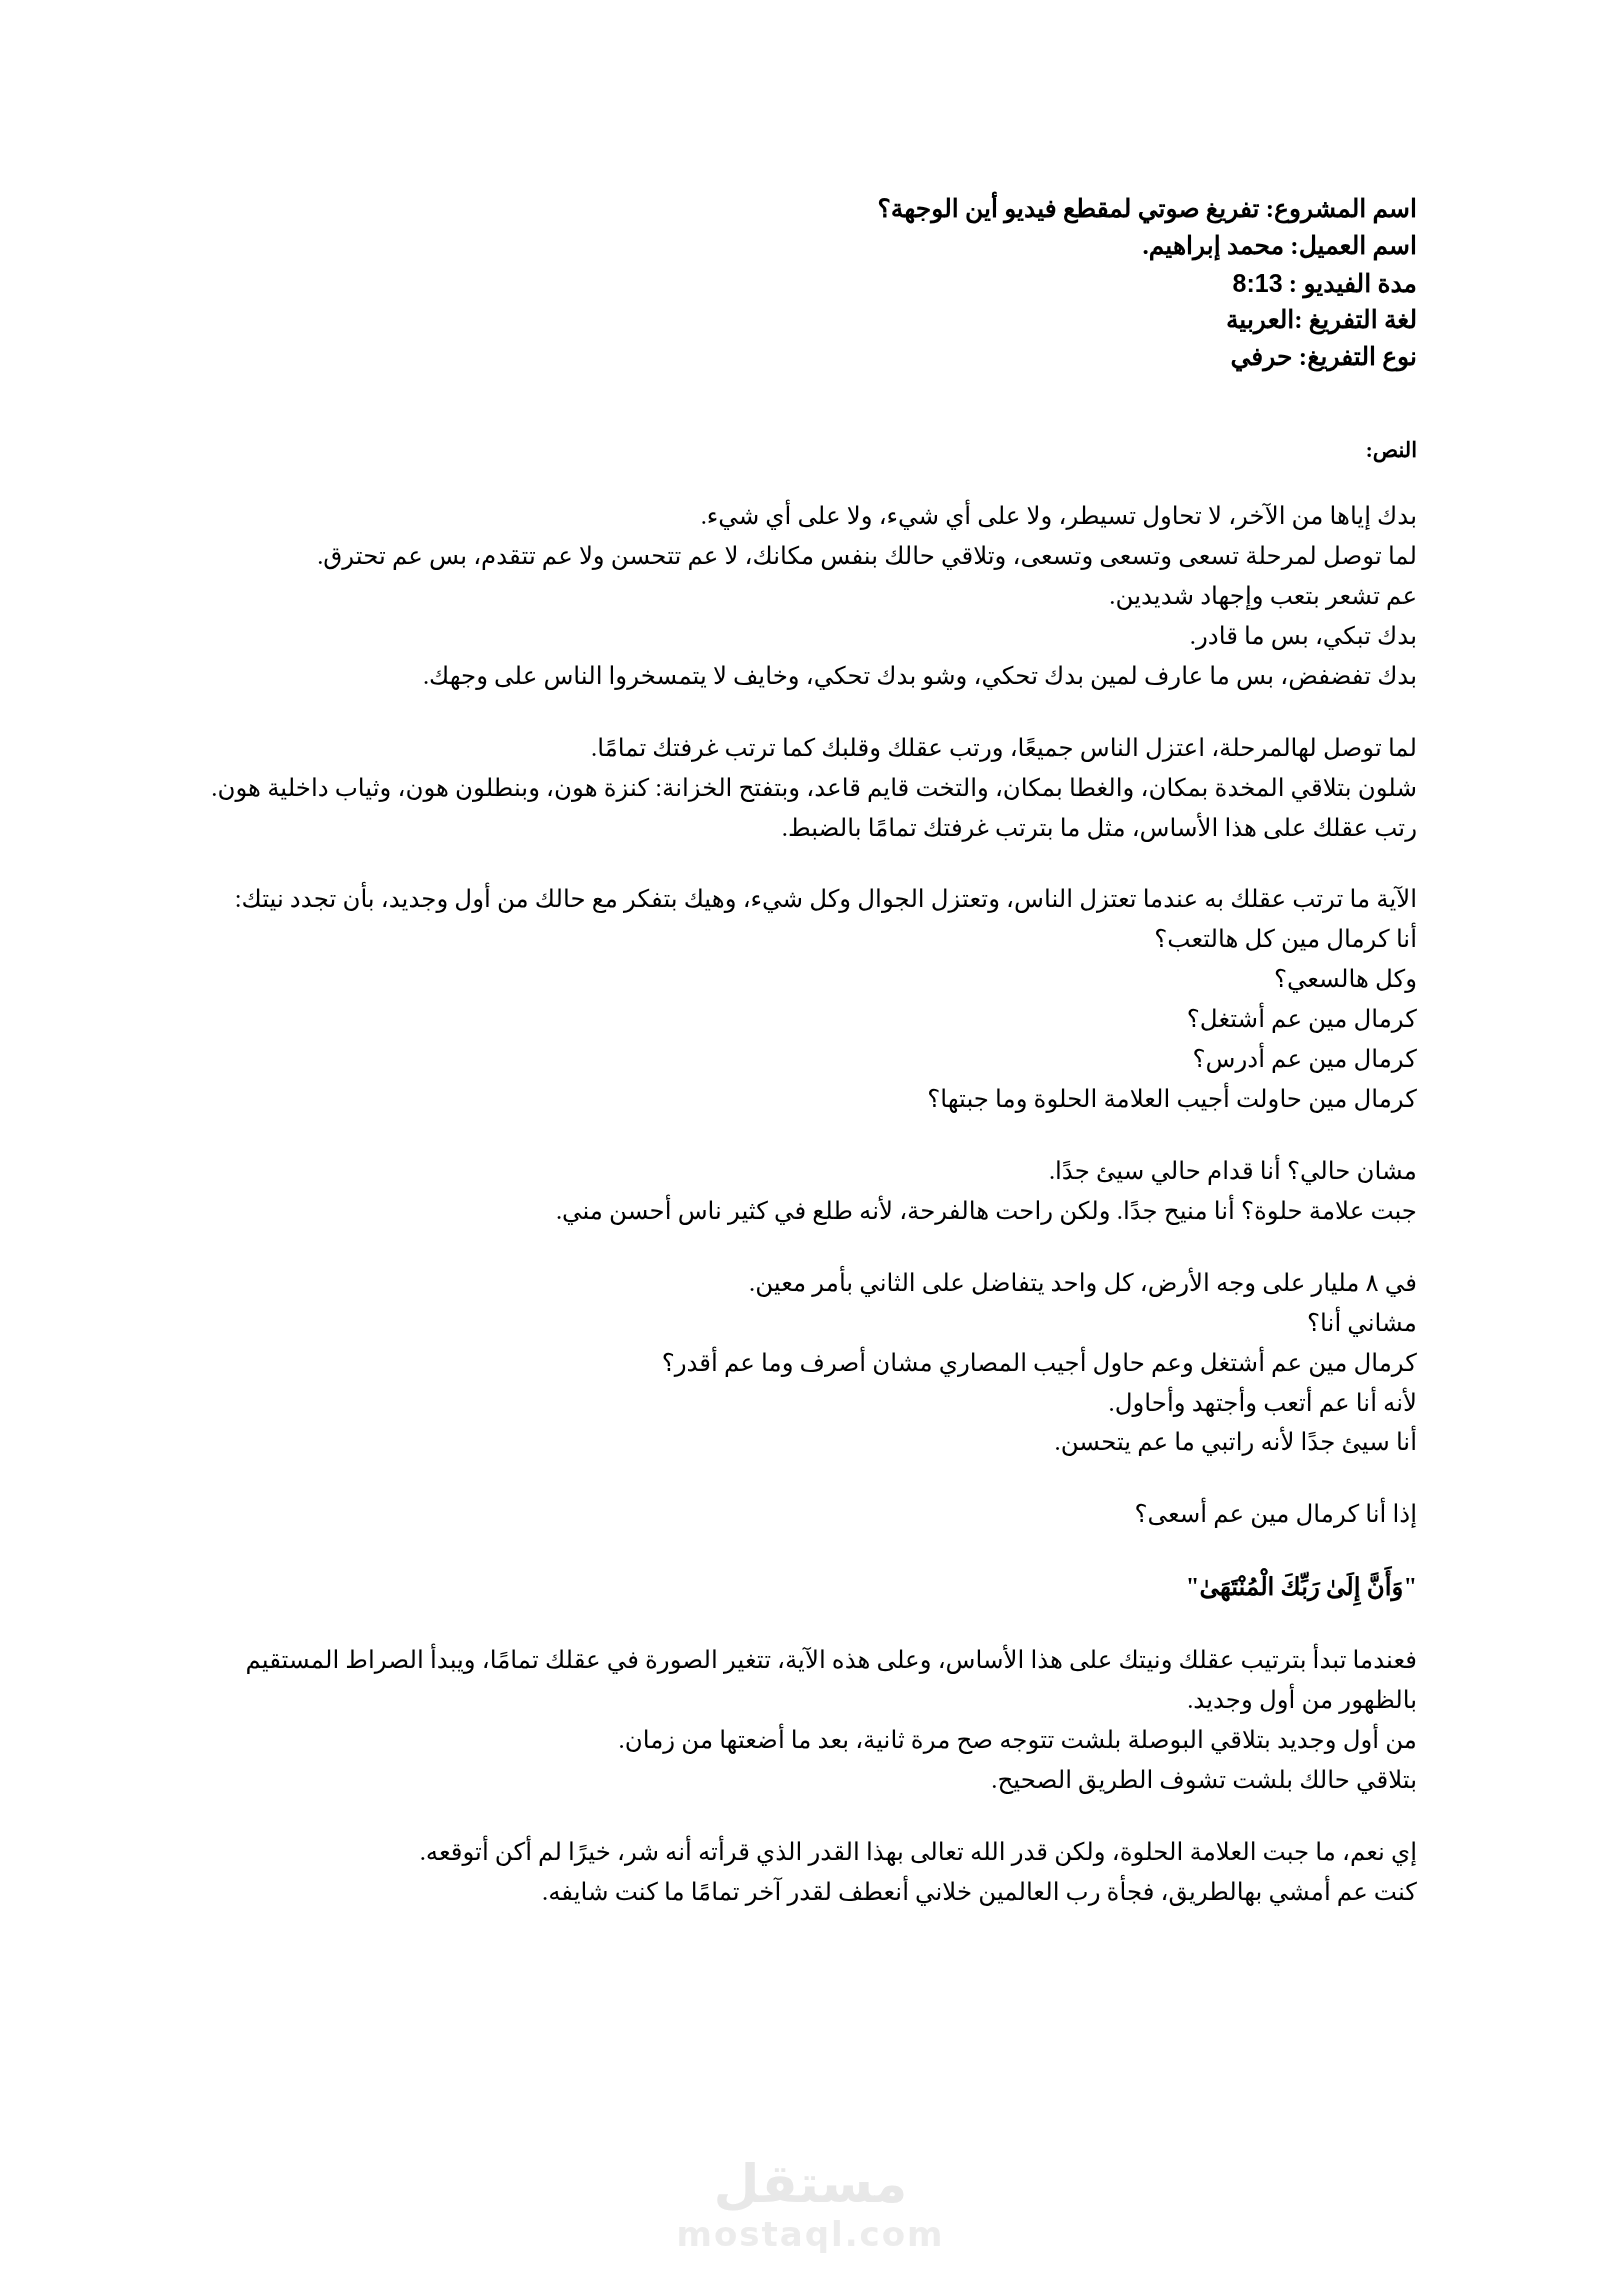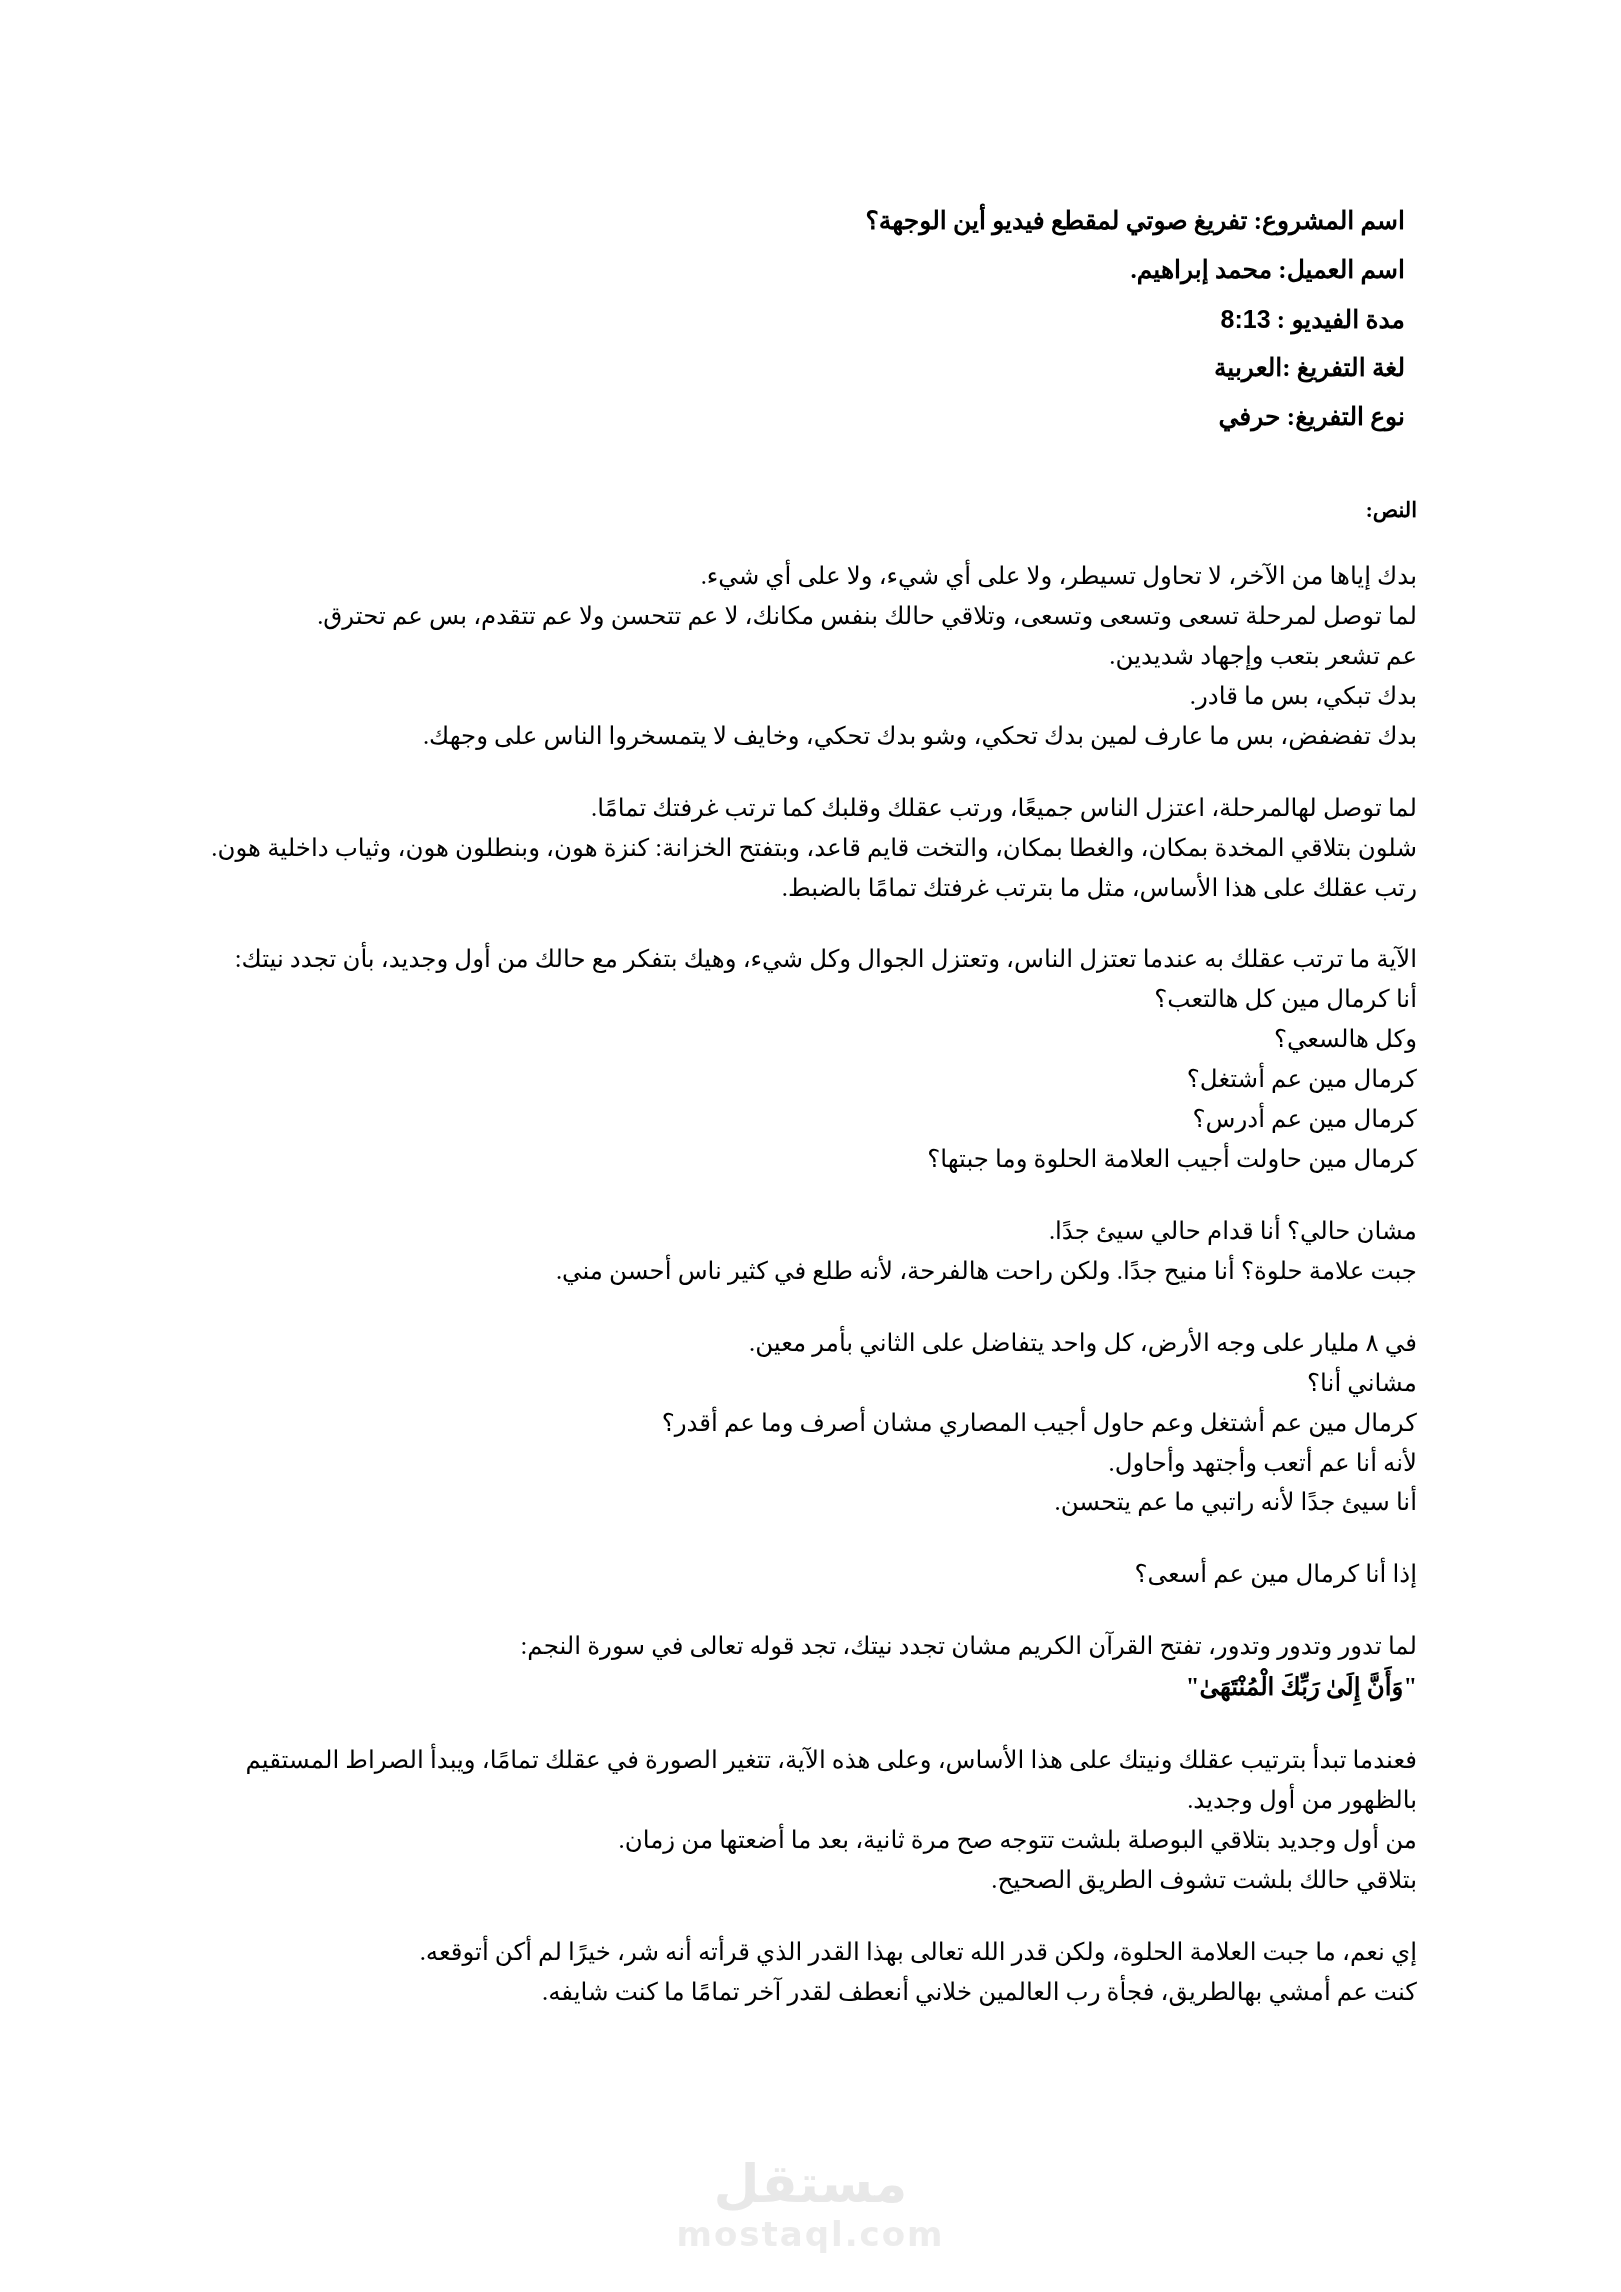--- a/index.html
+++ b/index.html
@@ -31,21 +31,21 @@
     text-align: right;
   }
   .meta-block {
     font-weight: bold;
     font-size: 25px;
     line-height: 1.47;
     letter-spacing: 0;
   }
   .meta-line {
     white-space: nowrap;
-    margin: 12px;
+    margin: 0;
   }
   .meta-line .val-latin {
     font-family: Liberation Sans, sans-serif;
     font-weight: bold;
     direction: ltr;
     unicode-bidi: embed;
     display: inline-block;
   }
   .section-heading {
     font-weight: bold;
@@ -154,21 +154,20 @@
       <p>كرمال مين عم أشتغل وعم حاول أجيب المصاري مشان أصرف وما عم أقدر؟</p>
       <p>لأنه أنا عم أتعب وأجتهد وأحاول.</p>
       <p>أنا سيئ جدًا لأنه راتبي ما عم يتحسن.</p>
     </div>
 
     <div class="body-block">
       <p>إذا أنا كرمال مين عم أسعى؟</p>
     </div>
 
     <div class="body-block">
-      <p>لما تدور وتدور وتدور، تفتح القرآن الكريم مشان تجدد نيتك، تجد قوله تعالى في سورة النجم:</p>
       <p class="verse-line">"وَأَنَّ إِلَىٰ رَبِّكَ الْمُنْتَهَىٰ"</p>
     </div>
 
     <div class="body-block">
       <p>فعندما تبدأ بترتيب عقلك ونيتك على هذا الأساس، وعلى هذه الآية، تتغير الصورة في عقلك تمامًا، ويبدأ الصراط المستقيم بالظهور من أول وجديد.</p>
       <p>من أول وجديد بتلاقي البوصلة بلشت تتوجه صح مرة ثانية، بعد ما أضعتها من زمان.</p>
       <p>بتلاقي حالك بلشت تشوف الطريق الصحيح.</p>
     </div>
 
     <div class="body-block">

